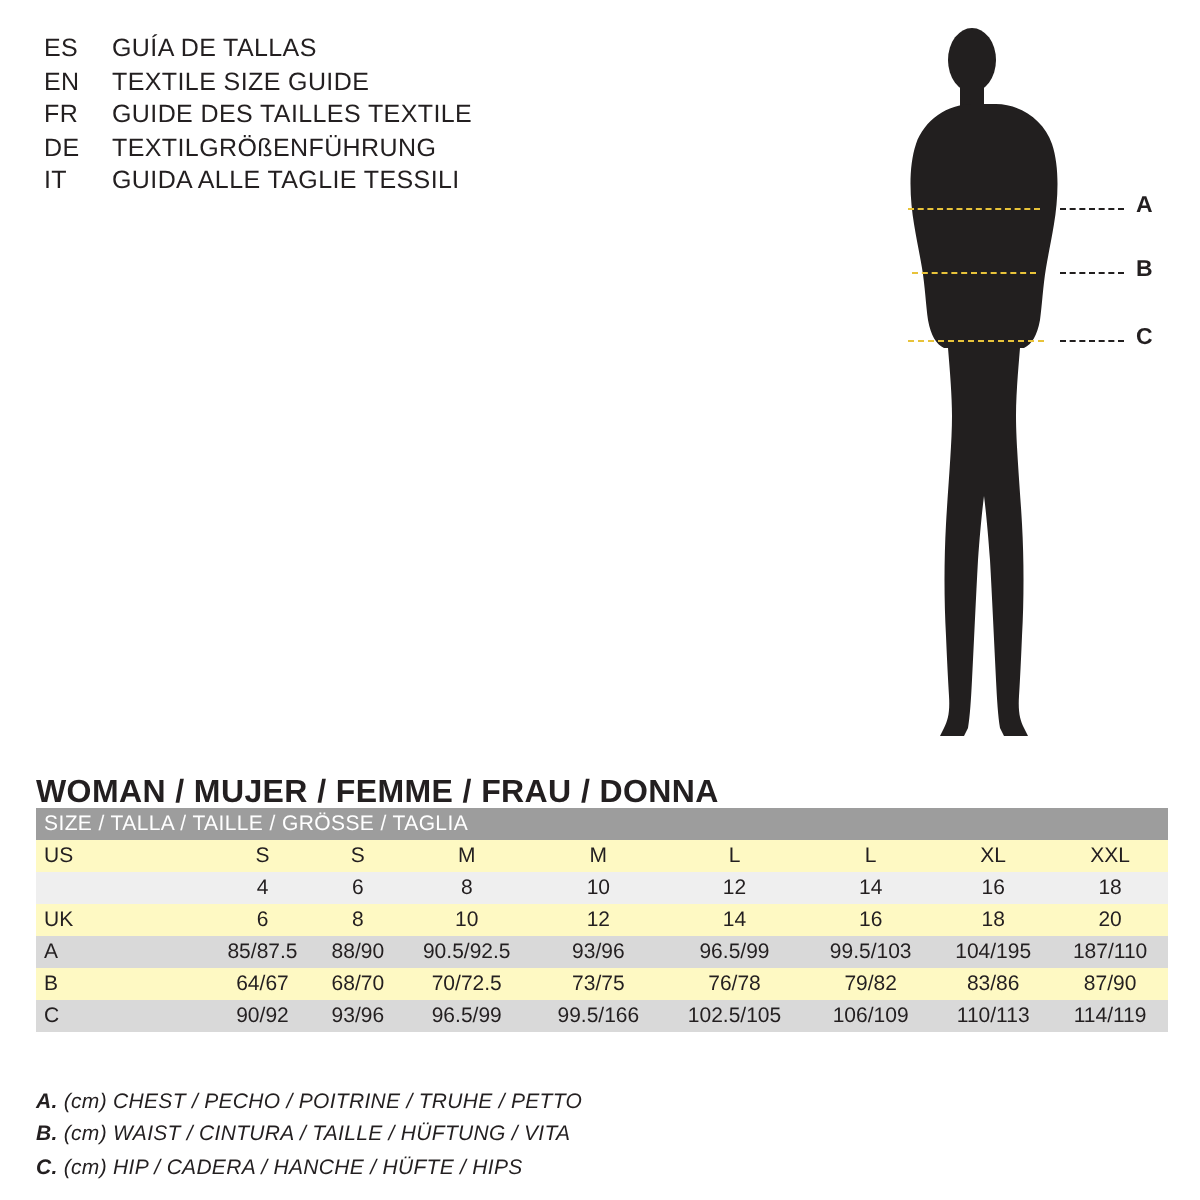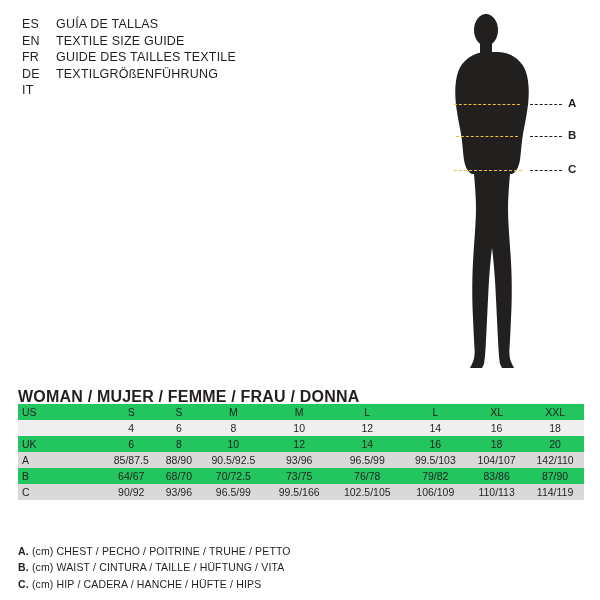--- a/index.html
+++ b/index.html
@@ -103,33 +103,34 @@
   }
   tr.hdr {
     background: #9d9d9d;
     color: #ffffff;
     font-weight: bold;
     font-size: 10.5px;
   }
   tr.hdr td { height: 16px; letter-spacing: 0.2px; }
   tr.band-dark { background: #d9d9d9; }
   tr.band-light { background: #efefef; }
-  tr.band-white { background: #22c55e; }
+  tr.band-white { background: #fef9c3; }
 
   
   .legend {
     position: absolute;
     left: 18px;
     top: 543px;
     width: 560px;
   }
   .legend-row {
     font-size: 10.5px;
     line-height: 1.55;
     letter-spacing: 0.15px;
+    font-style: italic;
   }
   .legend-row b { font-weight: bold; }
 </style>
 </head>
 <body>
 
 <div class="lang-block">
   <div class="lang-row">
     <span class="lang-code">ES</span>
     <span class="lang-text">GUÍA DE TALLAS</span>
@@ -141,20 +142,21 @@
   <div class="lang-row">
     <span class="lang-code">FR</span>
     <span class="lang-text">GUIDE DES TAILLES TEXTILE</span>
   </div>
   <div class="lang-row">
     <span class="lang-code">DE</span>
     <span class="lang-text">TEXTILGRÖßENFÜHRUNG</span>
   </div>
   <div class="lang-row">
     <span class="lang-code">IT</span>
+    <span class="lang-text">GUIDA ALLE TAGLIE TESSILI</span>
   </div>
 </div>
 
 <div class="figure-wrap">
   <svg class="figure-svg" width="160" height="370" viewBox="0 0 160 370">
     <g fill="#221f1f">
 
       <ellipse cx="56" cy="22" rx="12" ry="16"></ellipse>
 
       <path d="M50 34 h12 v12 h-12 z"></path>
@@ -205,20 +207,23 @@
   <div class="measure-line" style="left:24px; top:162px; width:68px;"></div>
   <div class="measure-solid" style="left:100px; top:162px; width:32px;"></div>
   <div class="measure-label" style="left:138px; top:155px;">C</div>
 </div>
 
 <div class="woman-title">WOMAN / MUJER / FEMME / FRAU / DONNA</div>
 
 <div class="table-wrap">
   <table class="size-table">
     <tbody>
+      <tr class="hdr">
+        <td class="rowhead" colspan="9" style="text-align:left;">SIZE / TALLA / TAILLE / GRÖSSE / TAGLIA</td>
+      </tr>
 
 
       <tr class="band-white">
         <td class="rowhead">US</td>
         <td>S</td>
         <td>S</td>
         <td>M</td>
         <td>M</td>
         <td>L</td>
         <td>L</td>
@@ -251,22 +256,22 @@
       </tr>
 
       <tr class="band-dark">
         <td class="rowhead">A</td>
         <td>85/87.5</td>
         <td>88/90</td>
         <td>90.5/92.5</td>
         <td>93/96</td>
         <td>96.5/99</td>
         <td>99.5/103</td>
-        <td>104/107</td>
-        <td>142/110</td>
+        <td>104/195</td>
+        <td>187/110</td>
       </tr>
 
       <tr class="band-white">
         <td class="rowhead">B</td>
         <td>64/67</td>
         <td>68/70</td>
         <td>70/72.5</td>
         <td>73/75</td>
         <td>76/78</td>
         <td>79/82</td>

